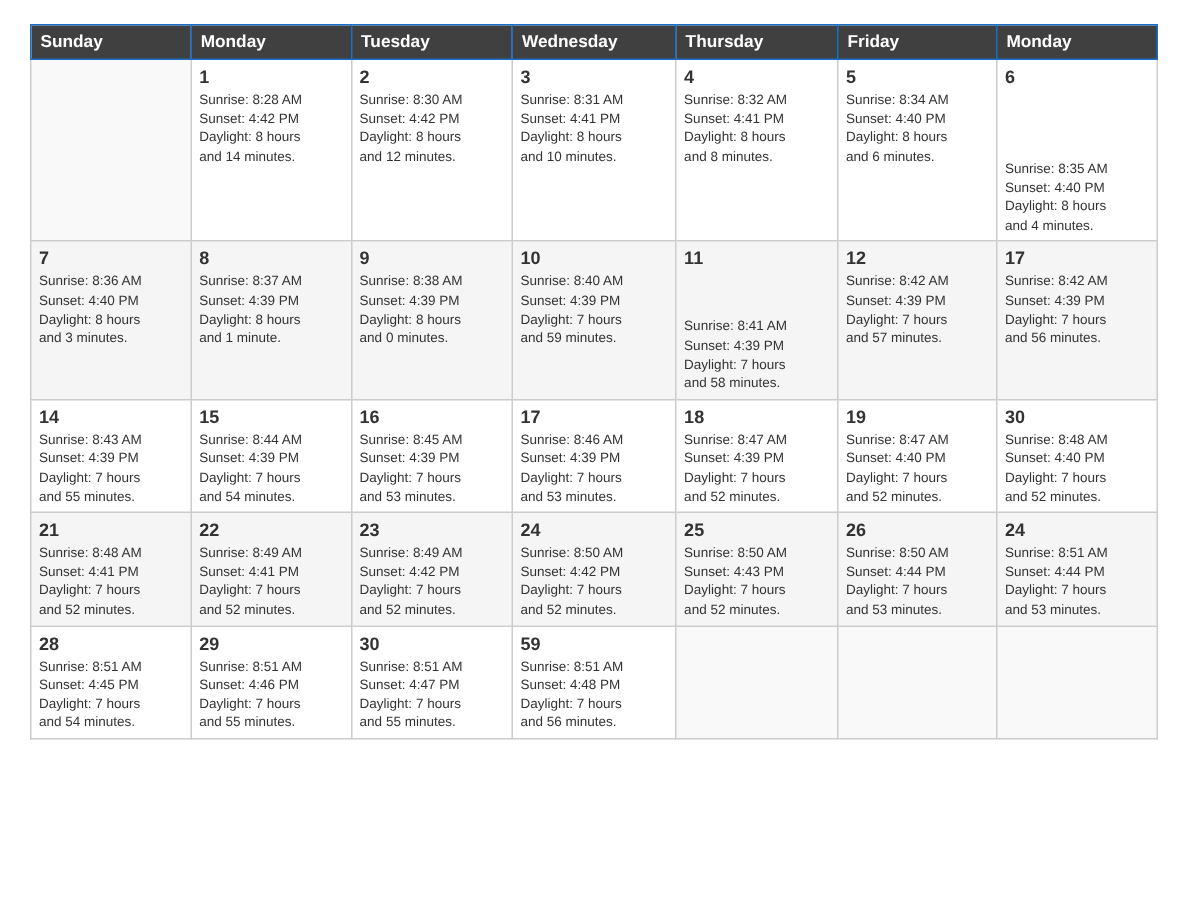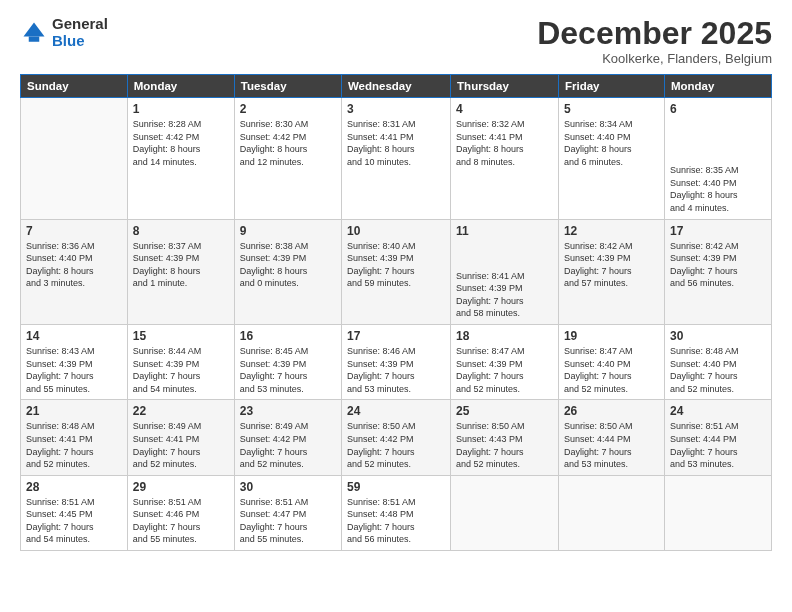--- a/index.html
+++ b/index.html
@@ -96,36 +96,20 @@
       color: #333;
     }
     .row-shaded td {
       background: #f5f5f5;
     }
   </style>
 </head>
 <body>
 
 <div class="page">
-  <div class="header">
-    <div class="logo">
-      <svg class="logo-icon" viewBox="0 0 32 32">
-        <polygon points="16,4 28,20 4,20" fill="#1a6fc4"></polygon>
-        <rect x="10" y="20" width="12" height="6" fill="#1a6fc4"></rect>
-      </svg>
-      <div class="logo-text">
-        <span class="logo-general">General</span>
-        <span class="logo-blue">Blue</span>
-      </div>
-    </div>
-    <div class="title-block">
-      <div class="month-title">December 2025</div>
-      <div class="subtitle">Koolkerke, Flanders, Belgium</div>
-    </div>
-  </div>
 
   <table class="calendar">
     <thead>
       <tr>
         <th>Sunday</th>
         <th>Monday</th>
         <th>Tuesday</th>
         <th>Wednesday</th>
         <th>Thursday</th>
         <th>Friday</th>

